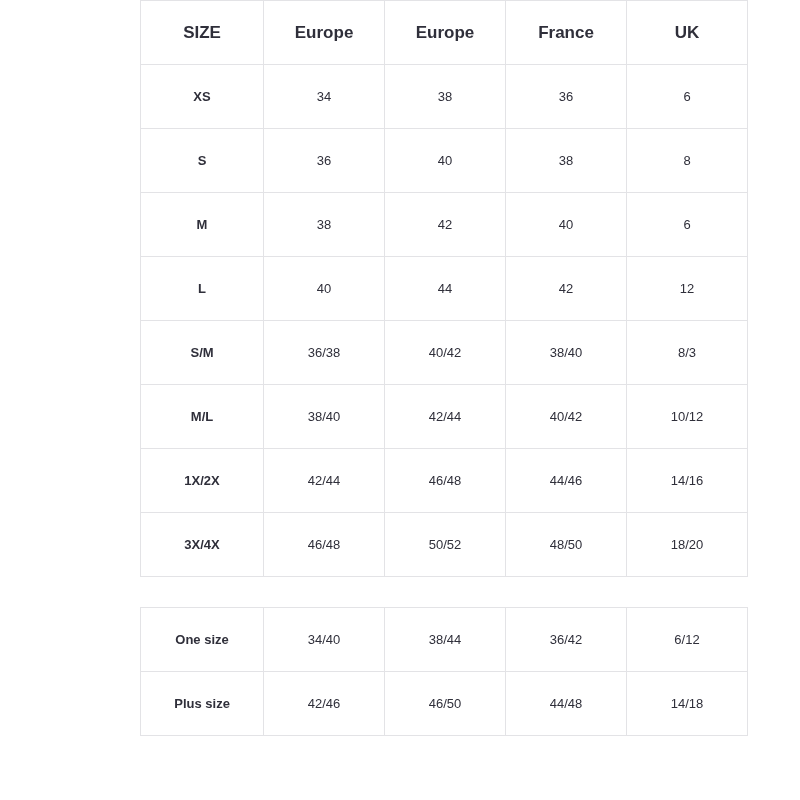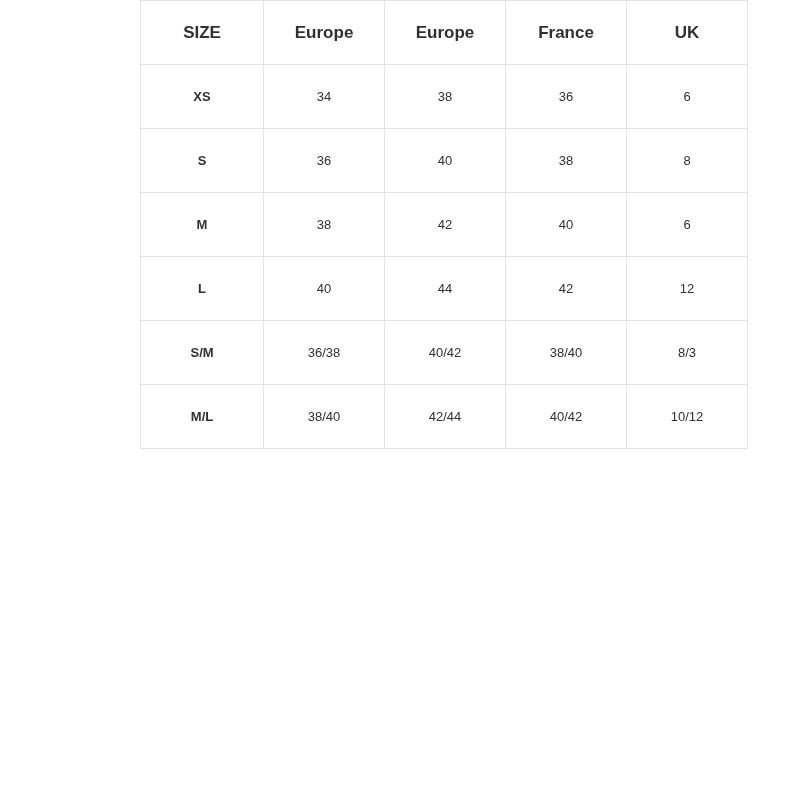--- a/index.html
+++ b/index.html
@@ -123,30 +123,58 @@
         <td>38/40</td>
         <td>8/3</td>
       </tr>
       <tr>
         <td class="rowhead">M/L</td>
         <td>38/40</td>
         <td>42/44</td>
         <td>40/42</td>
         <td>10/12</td>
       </tr>
+      <tr>
+        <td class="rowhead">1X/2X</td>
+        <td>42/44</td>
+        <td>46/48</td>
+        <td>44/46</td>
+        <td>14/16</td>
+      </tr>
+      <tr>
+        <td class="rowhead">3X/4X</td>
+        <td>46/48</td>
+        <td>50/52</td>
+        <td>48/50</td>
+        <td>18/20</td>
+      </tr>
     </tbody>
   </table>
 
   <div class="spacer"></div>
 
   <table class="secondary-table">
     <colgroup>
       <col class="c0">
         <col class="c1">
         <col class="c2">
         <col class="c3">
         <col class="c4">
     </colgroup>
     <tbody>
+      <tr>
+        <td class="rowhead">One size</td>
+        <td>34/40</td>
+        <td>38/44</td>
+        <td>36/42</td>
+        <td>6/12</td>
+      </tr>
+      <tr>
+        <td class="rowhead">Plus size</td>
+        <td>42/46</td>
+        <td>46/50</td>
+        <td>44/48</td>
+        <td>14/18</td>
+      </tr>
     </tbody>
   </table>
 
 </div>
 
 </body></html>

